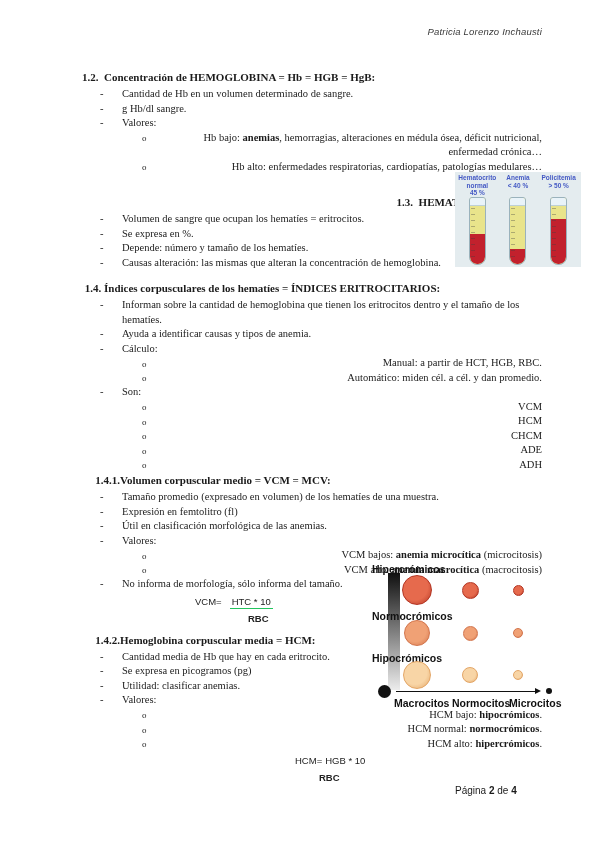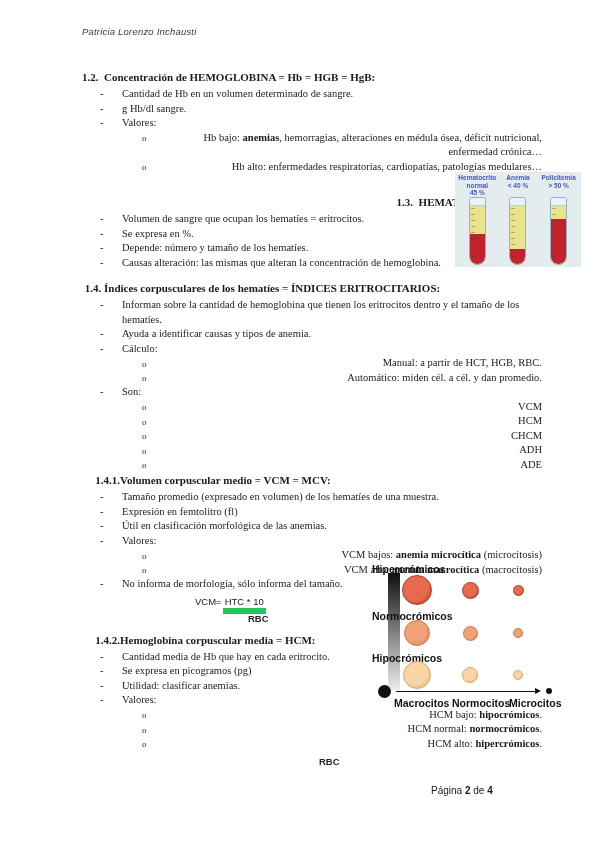--- a/index.html
+++ b/index.html
@@ -1,19 +1,19 @@
 <!DOCTYPE html>
 <html><head>
 <meta charset="utf-8">
 <style>
   html,body{margin:0;padding:0;background:#ffffff;}
   body{width:600px;height:848px;position:relative;overflow:hidden;
        font-family:"Liberation Serif",serif;color:#1b1b1b;}
   .content{padding:26px 58px 0 82px;}
-  .author{font:italic 9.5px "Liberation Sans",sans-serif;color:#3a3a3a;letter-spacing:.2px;}
+  .author{font:italic 9.5px "Liberation Sans",sans-serif;color:#3a3a3a;letter-spacing:.2px;text-align:right;}
 
   .hrow{display:flex;font-weight:700;font-size:11px;line-height:15px;margin:0 0 2px 0;}
   .hnum{flex:0 0 22px;}
   .hnum.wide{flex:0 0 38px;text-align:right;}
   .mt-h12{margin-top:33px;}
   .mt-h13{margin-top:21px;justify-content:flex-end;}
   .mt-h14{margin-top:11px;text-align:center;}
   .mt-h141{margin-top:1px;}
   .mt-h142{margin-top:8px;}
 
@@ -21,27 +21,27 @@
   .li1{padding-left:40px;}
   .li1::before{content:"-";position:absolute;left:18px;}
   .li2{padding-left:81px;text-align:right;}
   .li2::before{content:"o";position:absolute;left:60px;font-size:9px;top:0.5px;}
   .narrow{max-width:322px;}
   b{font-weight:700;}
 
   .formula{font-family:"Liberation Sans",sans-serif;font-size:9.5px;line-height:12px;color:#222;}
   .f-vcm{margin:4px 0 0 113px;}
   .f-hcm{margin:4px 0 0 213px;}
-  .f-num-u{border-bottom:6px solid #22c55e;padding:0 2px 1px 2px;margin-left:1px;}
+  .f-num-u{border-bottom:1px solid #22c55e;padding:0 2px 1px 2px;margin-left:8px;}
   .f-num{margin-left:3px;}
   .f-den{font-weight:700;margin-top:5px;}
   .f-vcm .f-den{margin-left:53px;}
   .f-hcm .f-den{margin-left:24px;}
 
-  .footer{position:absolute;left:431px;top:785px;font-family:"Liberation Sans",sans-serif;
+  .footer{position:absolute;left:455px;top:785px;font-family:"Liberation Sans",sans-serif;
           font-size:10px;color:#1b1b1b;}
 
   
   .fig-tubes{position:absolute;left:455px;top:172px;width:126px;height:95px;background:#e4ecef;
              display:flex;justify-content:space-around;padding:2px 2px 0;box-sizing:border-box;}
   .tube-col{display:flex;flex-direction:column;align-items:center;width:40px;}
   .tube-label{font:bold 6.5px/7.5px "Liberation Sans",sans-serif;text-align:center;
               white-space:pre-line;height:23px;}
   .tube{position:relative;width:15px;height:66px;border:1px solid #9ab2bc;
         border-radius:3px 3px 8px 8px;overflow:hidden;}
@@ -98,22 +98,22 @@
   </div>
   <div class="li1"><span>Informan sobre la cantidad de hemoglobina que tienen los eritrocitos dentro y el tamaño de los hematíes.</span></div>
   <div class="li1"><span>Ayuda a identificar causas y tipos de anemia.</span></div>
   <div class="li1"><span>Cálculo:</span></div>
   <div class="li2"><span>Manual: a partir de HCT, HGB, RBC.</span></div>
   <div class="li2"><span>Automático: miden cél. a cél. y dan promedio.</span></div>
   <div class="li1"><span>Son:</span></div>
   <div class="li2"><span>VCM</span></div>
   <div class="li2"><span>HCM</span></div>
   <div class="li2"><span>CHCM</span></div>
+  <div class="li2"><span>ADE</span></div>
   <div class="li2"><span>ADH</span></div>
-  <div class="li2"><span>ADE</span></div>
 
   <div class="hrow mt-h141">
     <span class="hnum wide">1.4.1.</span>
     <span>Volumen corpuscular medio = VCM = MCV:</span>
   </div>
   <div class="li1"><span>Tamaño promedio (expresado en volumen) de los hematíes de una muestra.</span></div>
   <div class="li1"><span>Expresión en femtolitro (fl)</span></div>
   <div class="li1"><span>Útil en clasificación morfológica de las anemias.</span></div>
   <div class="li1"><span>Valores:</span></div>
   <div class="li2"><span>VCM bajos: </span><b>anemia microcítica</b><span> (microcitosis)</span></div>
@@ -131,20 +131,21 @@
   </div>
   <div class="li1"><span>Cantidad media de Hb que hay en cada eritrocito.</span></div>
   <div class="li1"><span>Se expresa en picogramos (pg)</span></div>
   <div class="li1"><span>Utilidad: clasificar anemias.</span></div>
   <div class="li1"><span>Valores:</span></div>
   <div class="li2"><span>HCM bajo: </span><b>hipocrómicos</b><span>.</span></div>
   <div class="li2"><span>HCM normal: </span><b>normocrómicos</b><span>.</span></div>
   <div class="li2"><span>HCM alto: </span><b>hipercrómicos</b><span>.</span></div>
 
   <div class="formula f-hcm">
+    <div><span>HCM=</span><span class="f-num">HGB * 10</span></div>
     <div class="f-den">RBC</div>
   </div>
 
 </div>
 
 <div class="fig-tubes">
     <div class="tube-col">
       <div class="tube-label" style="color: rgb(68, 89, 196);">Hematocrito
 normal
 45 %</div>

